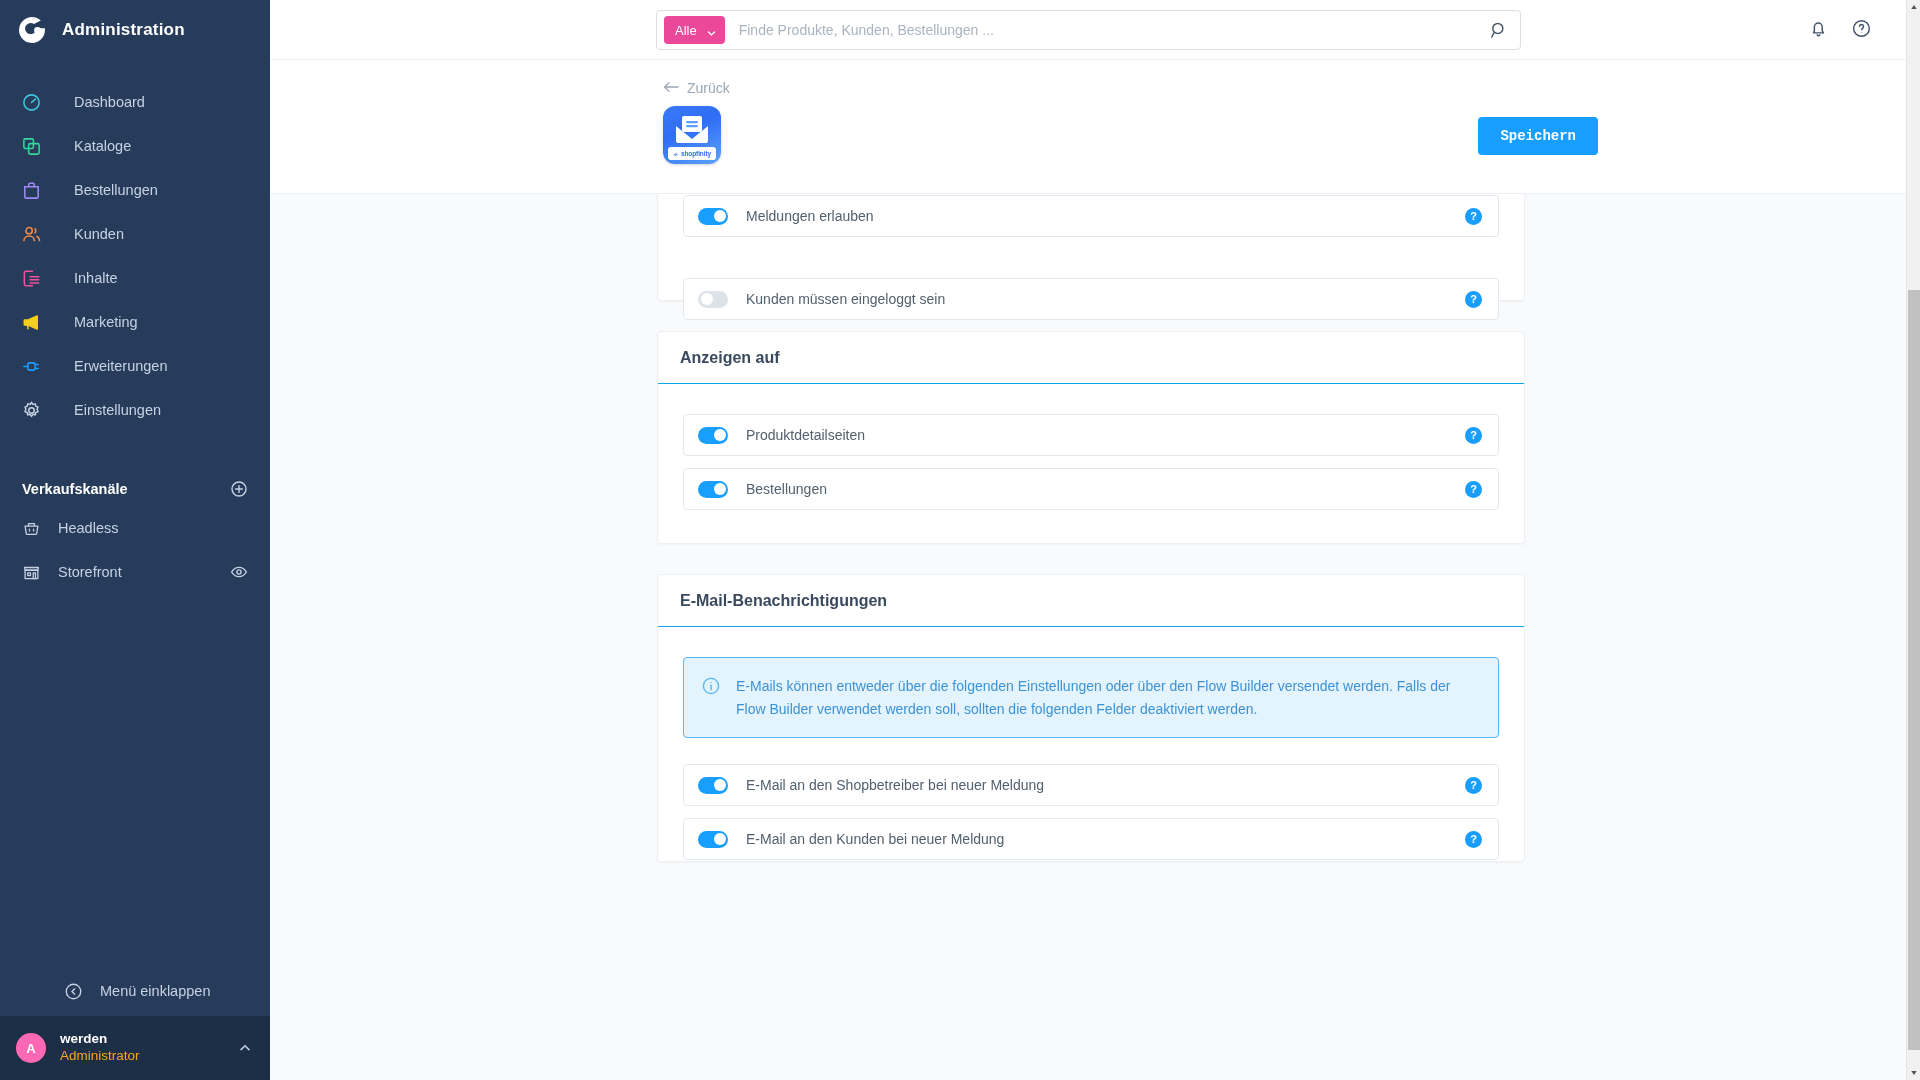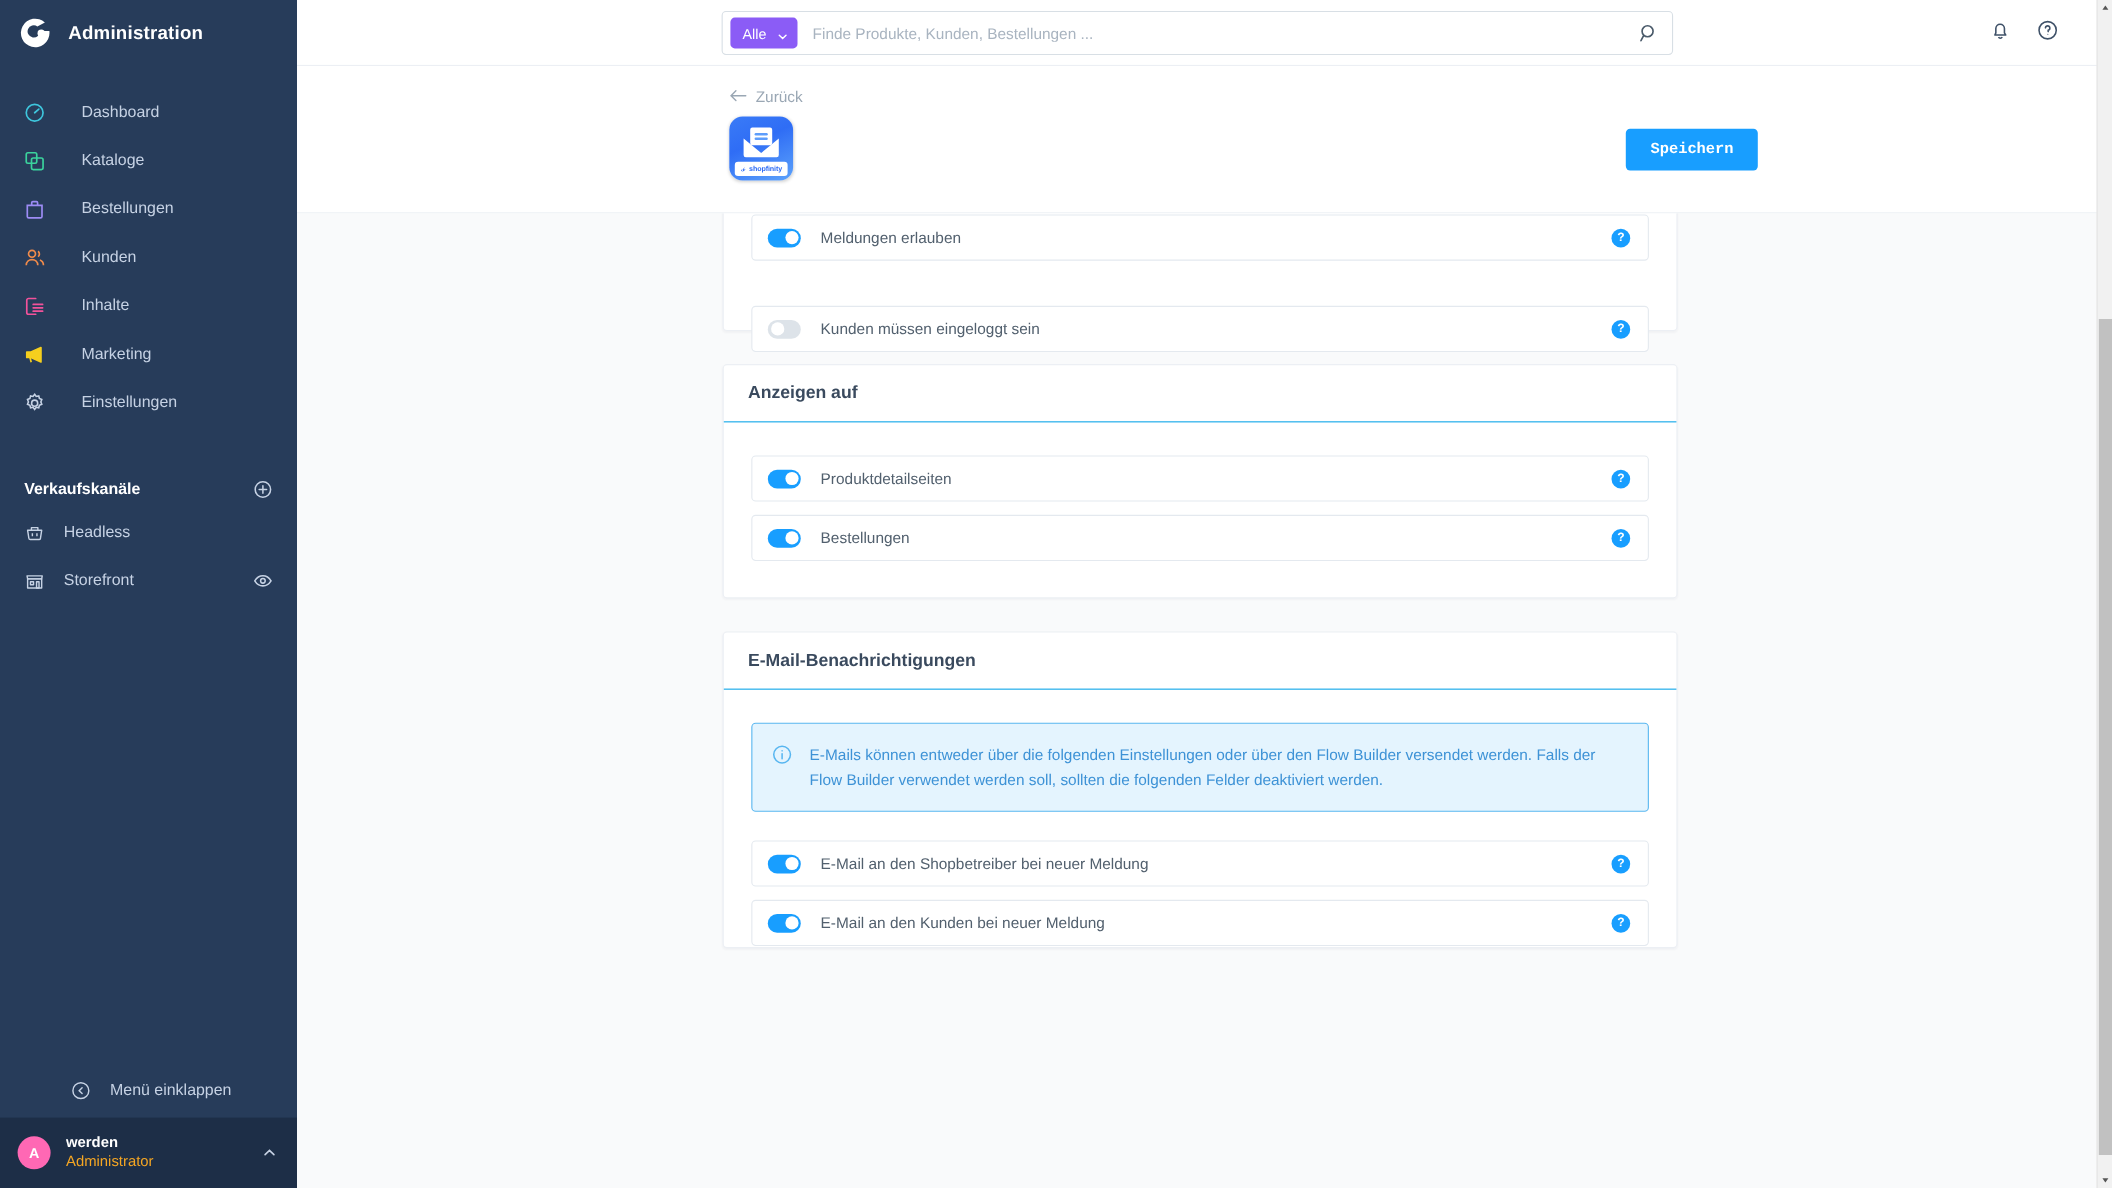--- a/index.html
+++ b/index.html
@@ -82,21 +82,21 @@
     display: flex; align-items: center;
   }
   .searchwrap {
     position: absolute; left: 386px; top: 10px;
     width: 865px; height: 40px;
     border: 1px solid #d8dfe5; border-radius: 4px;
     background: #fff;
     display: flex; align-items: center; padding: 0 12px 0 7px;
   }
   .scope {
-    height: 28px; background: #8b5cf6; border-radius: 4px; color: #fff;
+    height: 28px; background: #ec4899; border-radius: 4px; color: #fff;
     font-size: 13px; display: flex; align-items: center; gap: 10px;
     padding: 0 9px 0 11px; cursor: pointer;
   }
   .scope .chev { width: 9px; height: 9px; }
   .searchinput {
     flex: 1; border: 0; outline: 0; margin-left: 14px;
     font-family: "Liberation Sans", sans-serif;
     font-size: 14px; color: #4a5a6a; background: transparent;
   }
   .searchinput::placeholder { color: #a9b4c0; }
@@ -286,20 +286,29 @@
     <div class="nav-item">
       <span class="nav-ico">
         <svg viewBox="0 0 22 22" width="21" height="21" fill="none" stroke="#f5cf1e" stroke-width="1.6" stroke-linejoin="round">
           <path d="M3.5 8.4h4L17 4.2v13.6L7.5 13.6h-4z" fill="#f5cf1e"></path>
           <path d="M6.6 13.8l1.1 4.3"></path>
         </svg>
       </span>
       <span class="nav-label">Marketing</span>
     </div>
 
+    <div class="nav-item">
+      <span class="nav-ico">
+        <svg viewBox="0 0 22 22" width="21" height="21" fill="none" stroke="#189eff" stroke-width="1.6" stroke-linecap="round">
+          <rect x="7.2" y="7.2" width="7.6" height="7.6" rx="1.6"></rect>
+          <path d="M3 11h4.2M14.8 8.8H18M14.8 13.2H18"></path>
+        </svg>
+      </span>
+      <span class="nav-label">Erweiterungen</span>
+    </div>
 
     <div class="nav-item">
       <span class="nav-ico">
         <svg viewBox="0 0 22 22" width="21" height="21" fill="none" stroke="#c6d2e4" stroke-width="1.5">
           <circle cx="11" cy="11" r="2.9"></circle>
           <path d="M11 2.6l1.5 2 2.4-.5 .6 2.4 2.3 1-.9 2.3.9 2.3-2.3 1-.6 2.4-2.4-.5-1.5 2-1.5-2-2.4.5-.6-2.4-2.3-1 .9-2.3-.9-2.3 2.3-1 .6-2.4 2.4.5z"></path>
         </svg>
       </span>
       <span class="nav-label">Einstellungen</span>
     </div>

